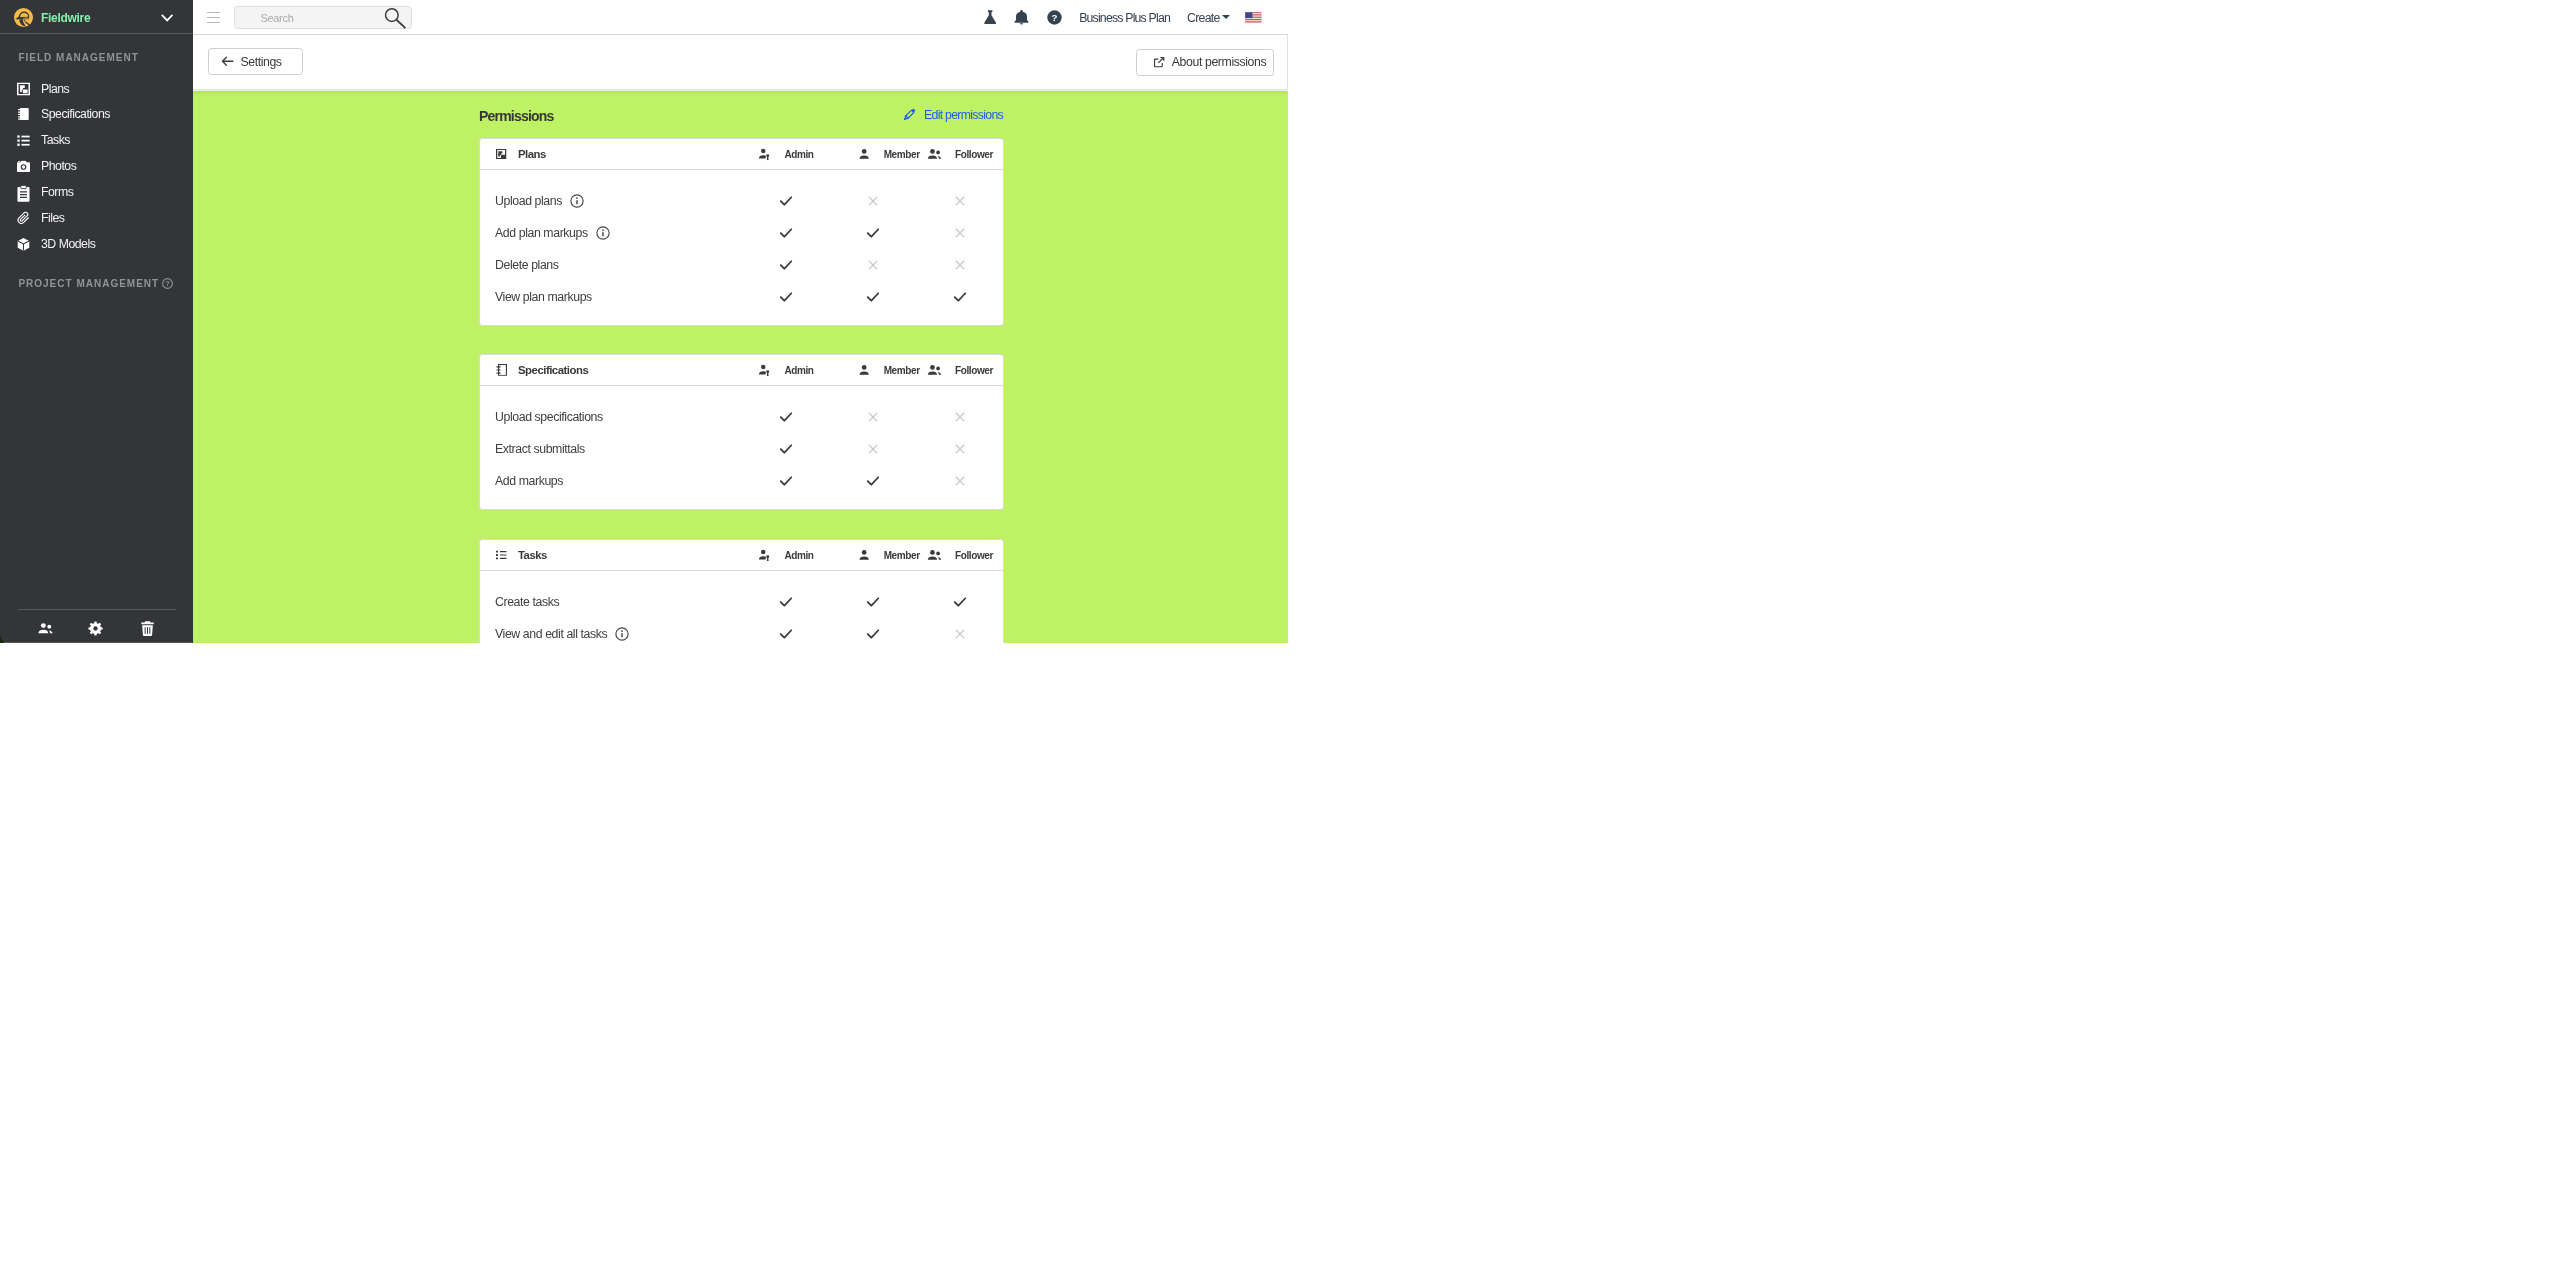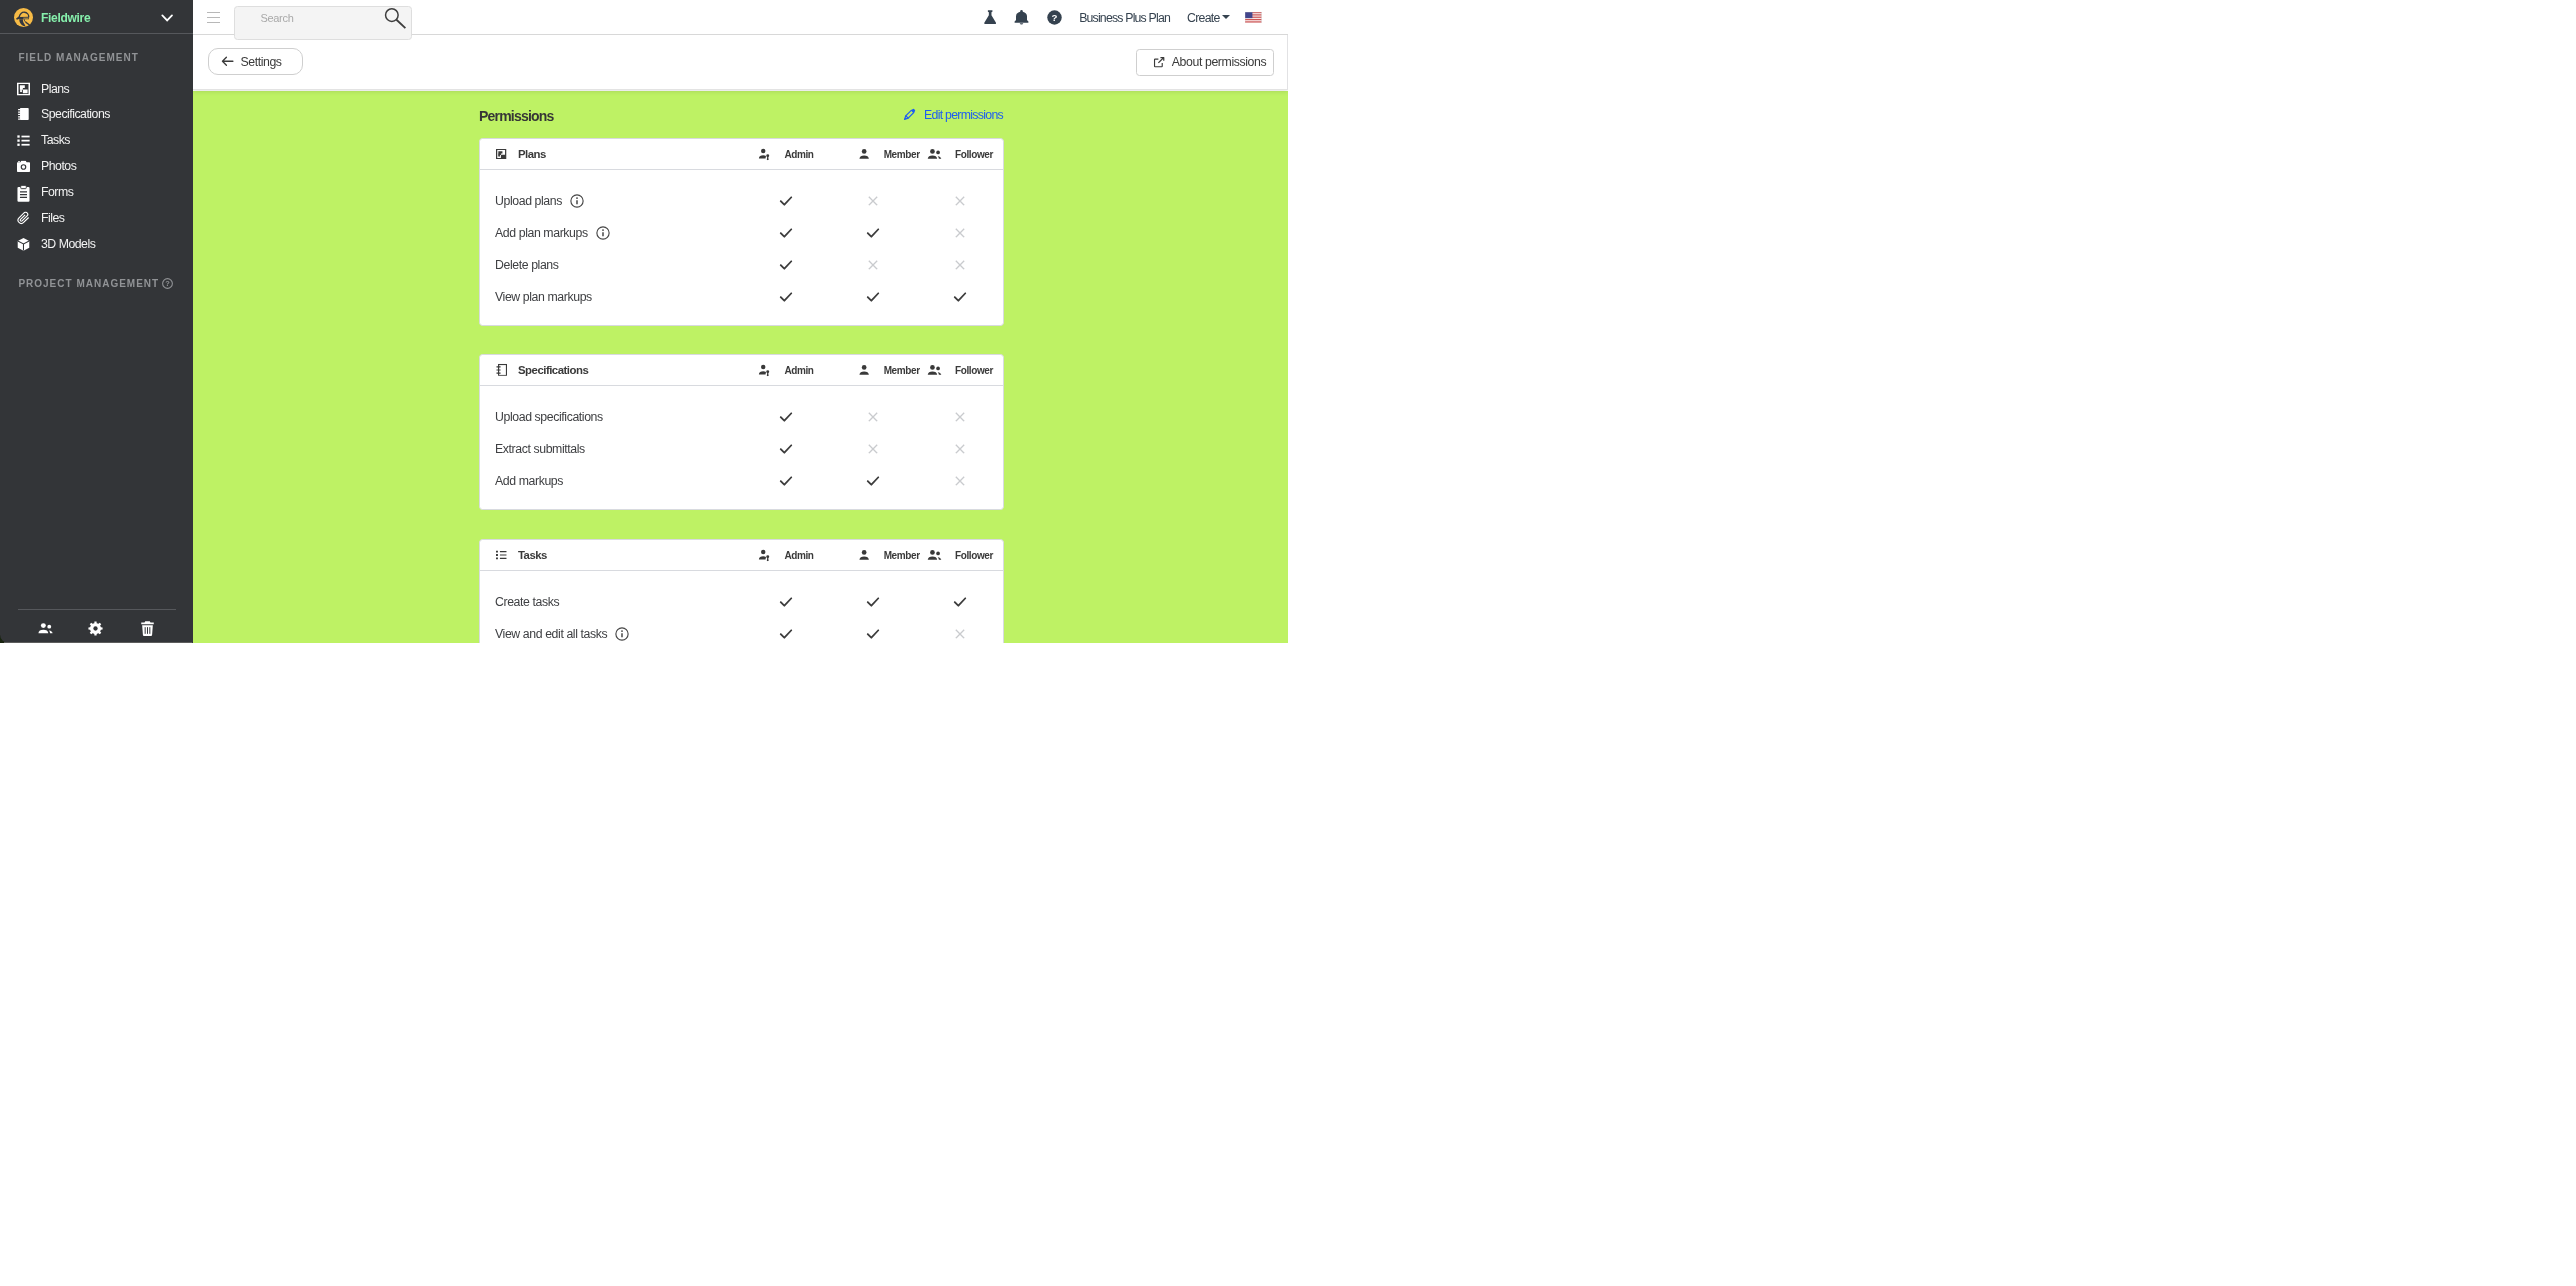--- a/index.html
+++ b/index.html
@@ -16,33 +16,33 @@
   .slabel { position:absolute; left:18.4px; font-size:10px; font-weight:bold; letter-spacing:1px; color:#919396; }
   .sitem { position:absolute; left:0; width:193px; height:26px; }
   .sitem .ic { position:absolute; left:16.6px; top:50%; transform:translateY(-50%); width:13px; height:13px; }
   .sitem .tx { position:absolute; left:41px; top:50%; transform:translateY(-50%); font-size:12.3px; letter-spacing:-0.5px; color:#f3f3f3; white-space:nowrap; }
   #sbhr { position:absolute; left:17.5px; right:17.5px; top:609px; height:0.9px; background:#56585c; }
   .sbot { position:absolute; top:621px; width:15px; height:15px; }
 
   
   #topbar { position:absolute; left:193px; top:0; right:0; height:35px; background:#fff; border-bottom:0.9px solid #d8d8d8; z-index:20; }
   .hline { position:absolute; left:14px; width:13px; height:0.9px; background:#b8b8b8; }
-  #search { position:absolute; left:41px; top:6.1px; width:178px; height:34px; background:#f4f4f4; border:0.9px solid #dedede; border-radius:3.5px; }
+  #search { position:absolute; left:41px; top:6.1px; width:178px; height:23px; background:#f4f4f4; border:0.9px solid #dedede; border-radius:3.5px; }
   #search .ph { position:absolute; left:25.4px; top:5.3px; font-size:11px; letter-spacing:-0.3px; color:#a9a9a9; }
   #search svg { position:absolute; left:148px; top:-0.9px; }
   .nvic { position:absolute; top:0; }
   #nvtext1 { position:absolute; right:118px; top:10.5px; font-size:12.3px; letter-spacing:-0.8px; color:#35424f; }
   #nvtext2 { position:absolute; left:994px; top:10.5px; font-size:12.3px; letter-spacing:-0.7px; color:#35424f; }
   #caret { position:absolute; left:1029px; top:15.3px; width:0; height:0; border-left:4px solid transparent; border-right:4px solid transparent; border-top:4.8px solid #35424f; }
   #flag { position:absolute; left:1052px; top:12px; }
 
   
   #subbar { position:absolute; left:193px; top:35px; right:0; height:55px; background:#fff; border-bottom:0.9px solid #e3e3e3; box-shadow:0 1.8px 4.4px rgba(0,0,0,0.1); z-index:10; }
   .btn { position:absolute; display:flex; align-items:center; justify-content:center; gap:6.1px; height:27px; background:#fff; border:0.9px solid #cfcfcf; border-radius:3.5px; font-size:12.3px; letter-spacing:-0.4px; color:#3a3a3a; }
-  #btn-settings { left:15px; top:13px; width:95px; justify-content:flex-start; padding-left:12.3px;border-radius:10px; }
+  #btn-settings { left:15px; top:13px; width:95px; justify-content:flex-start; padding-left:12.3px; }
   #btn-about { right:13.6px; top:13.6px; width:138px; padding-left:8.8px; }
 
   
   #content { position:absolute; left:193px; top:91px; right:0; bottom:0; background:#bef264; z-index:1; }
   h1 { position:absolute; left:286px; top:17px; font-size:14px; font-weight:bold; letter-spacing:-0.8px; color:#363636; }
   #editlink { position:absolute; right:285px; top:16.6px; display:flex; align-items:center; gap:8px; color:#1e5ef0; font-size:12.3px; letter-spacing:-0.7px; }
 
   .card { position:absolute; left:286px; width:525px; background:#fff; border:0.9px solid #d8dadf; border-radius:3.5px; }
   .chead { position:relative; height:31px; border-bottom:0.9px solid #d8dadf; }
   .chead .cic { position:absolute; left:14.5px; top:50%; transform:translateY(-50%); width:12.3px; height:12.3px; }

